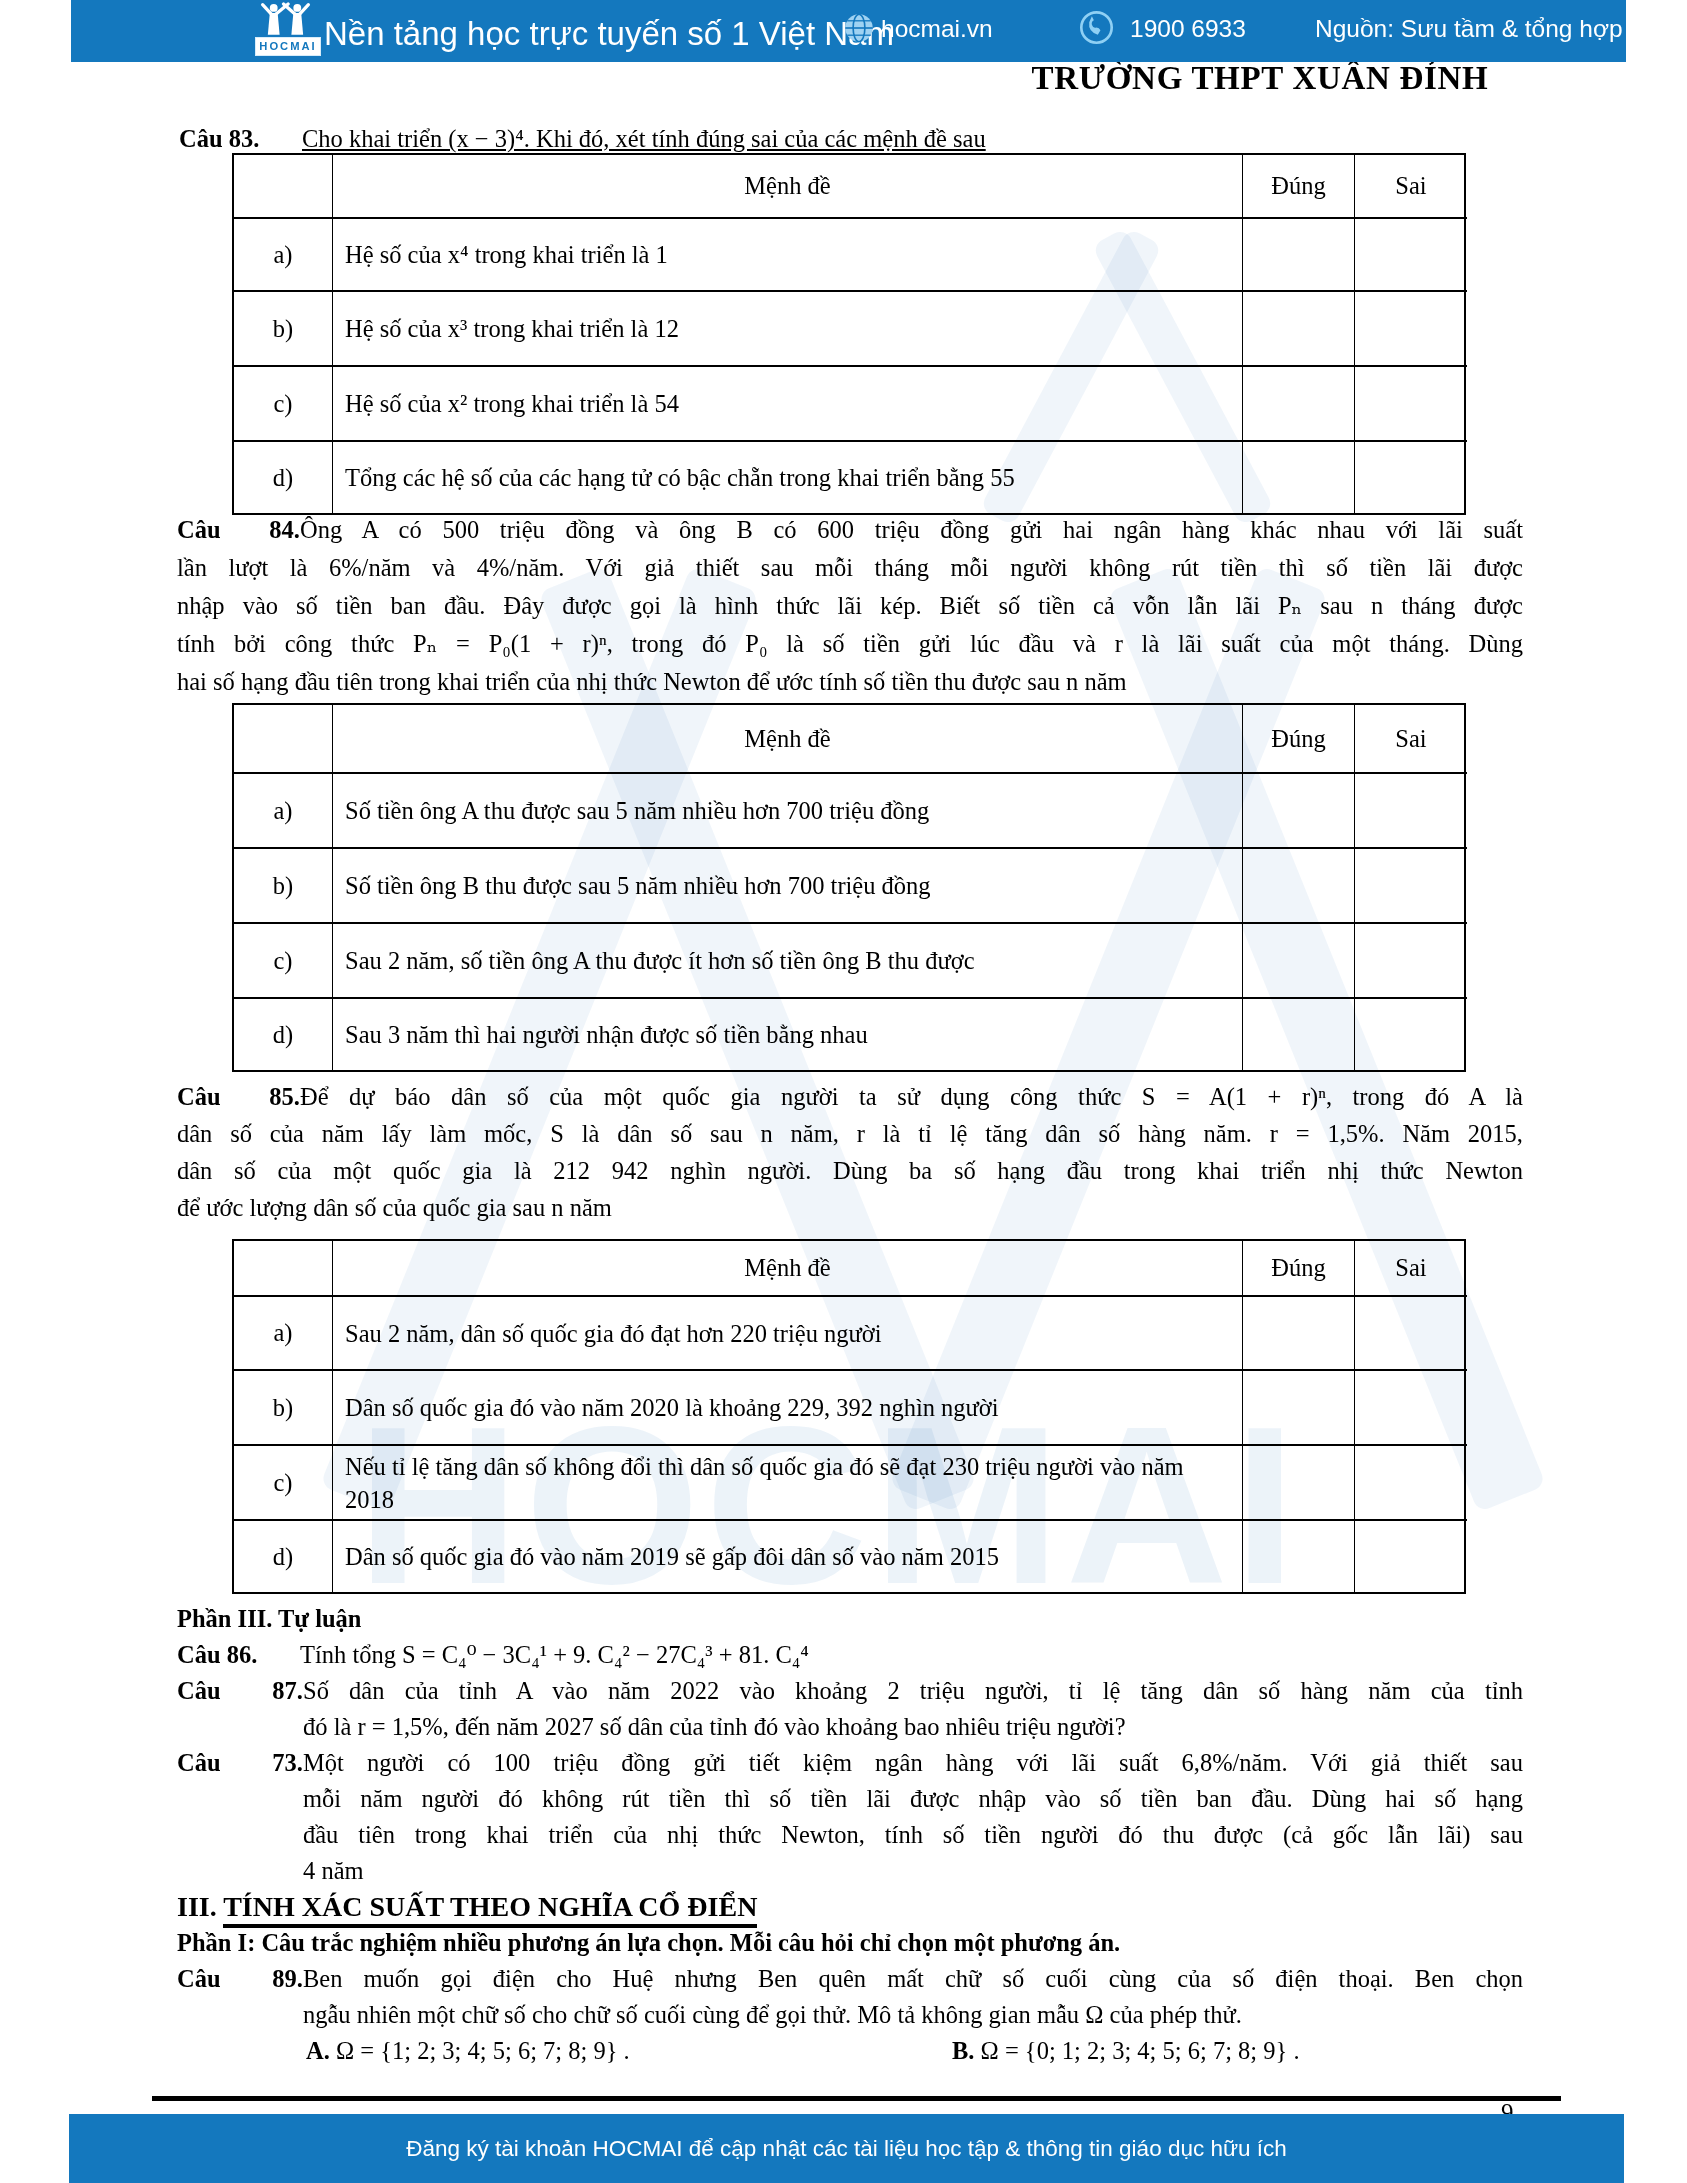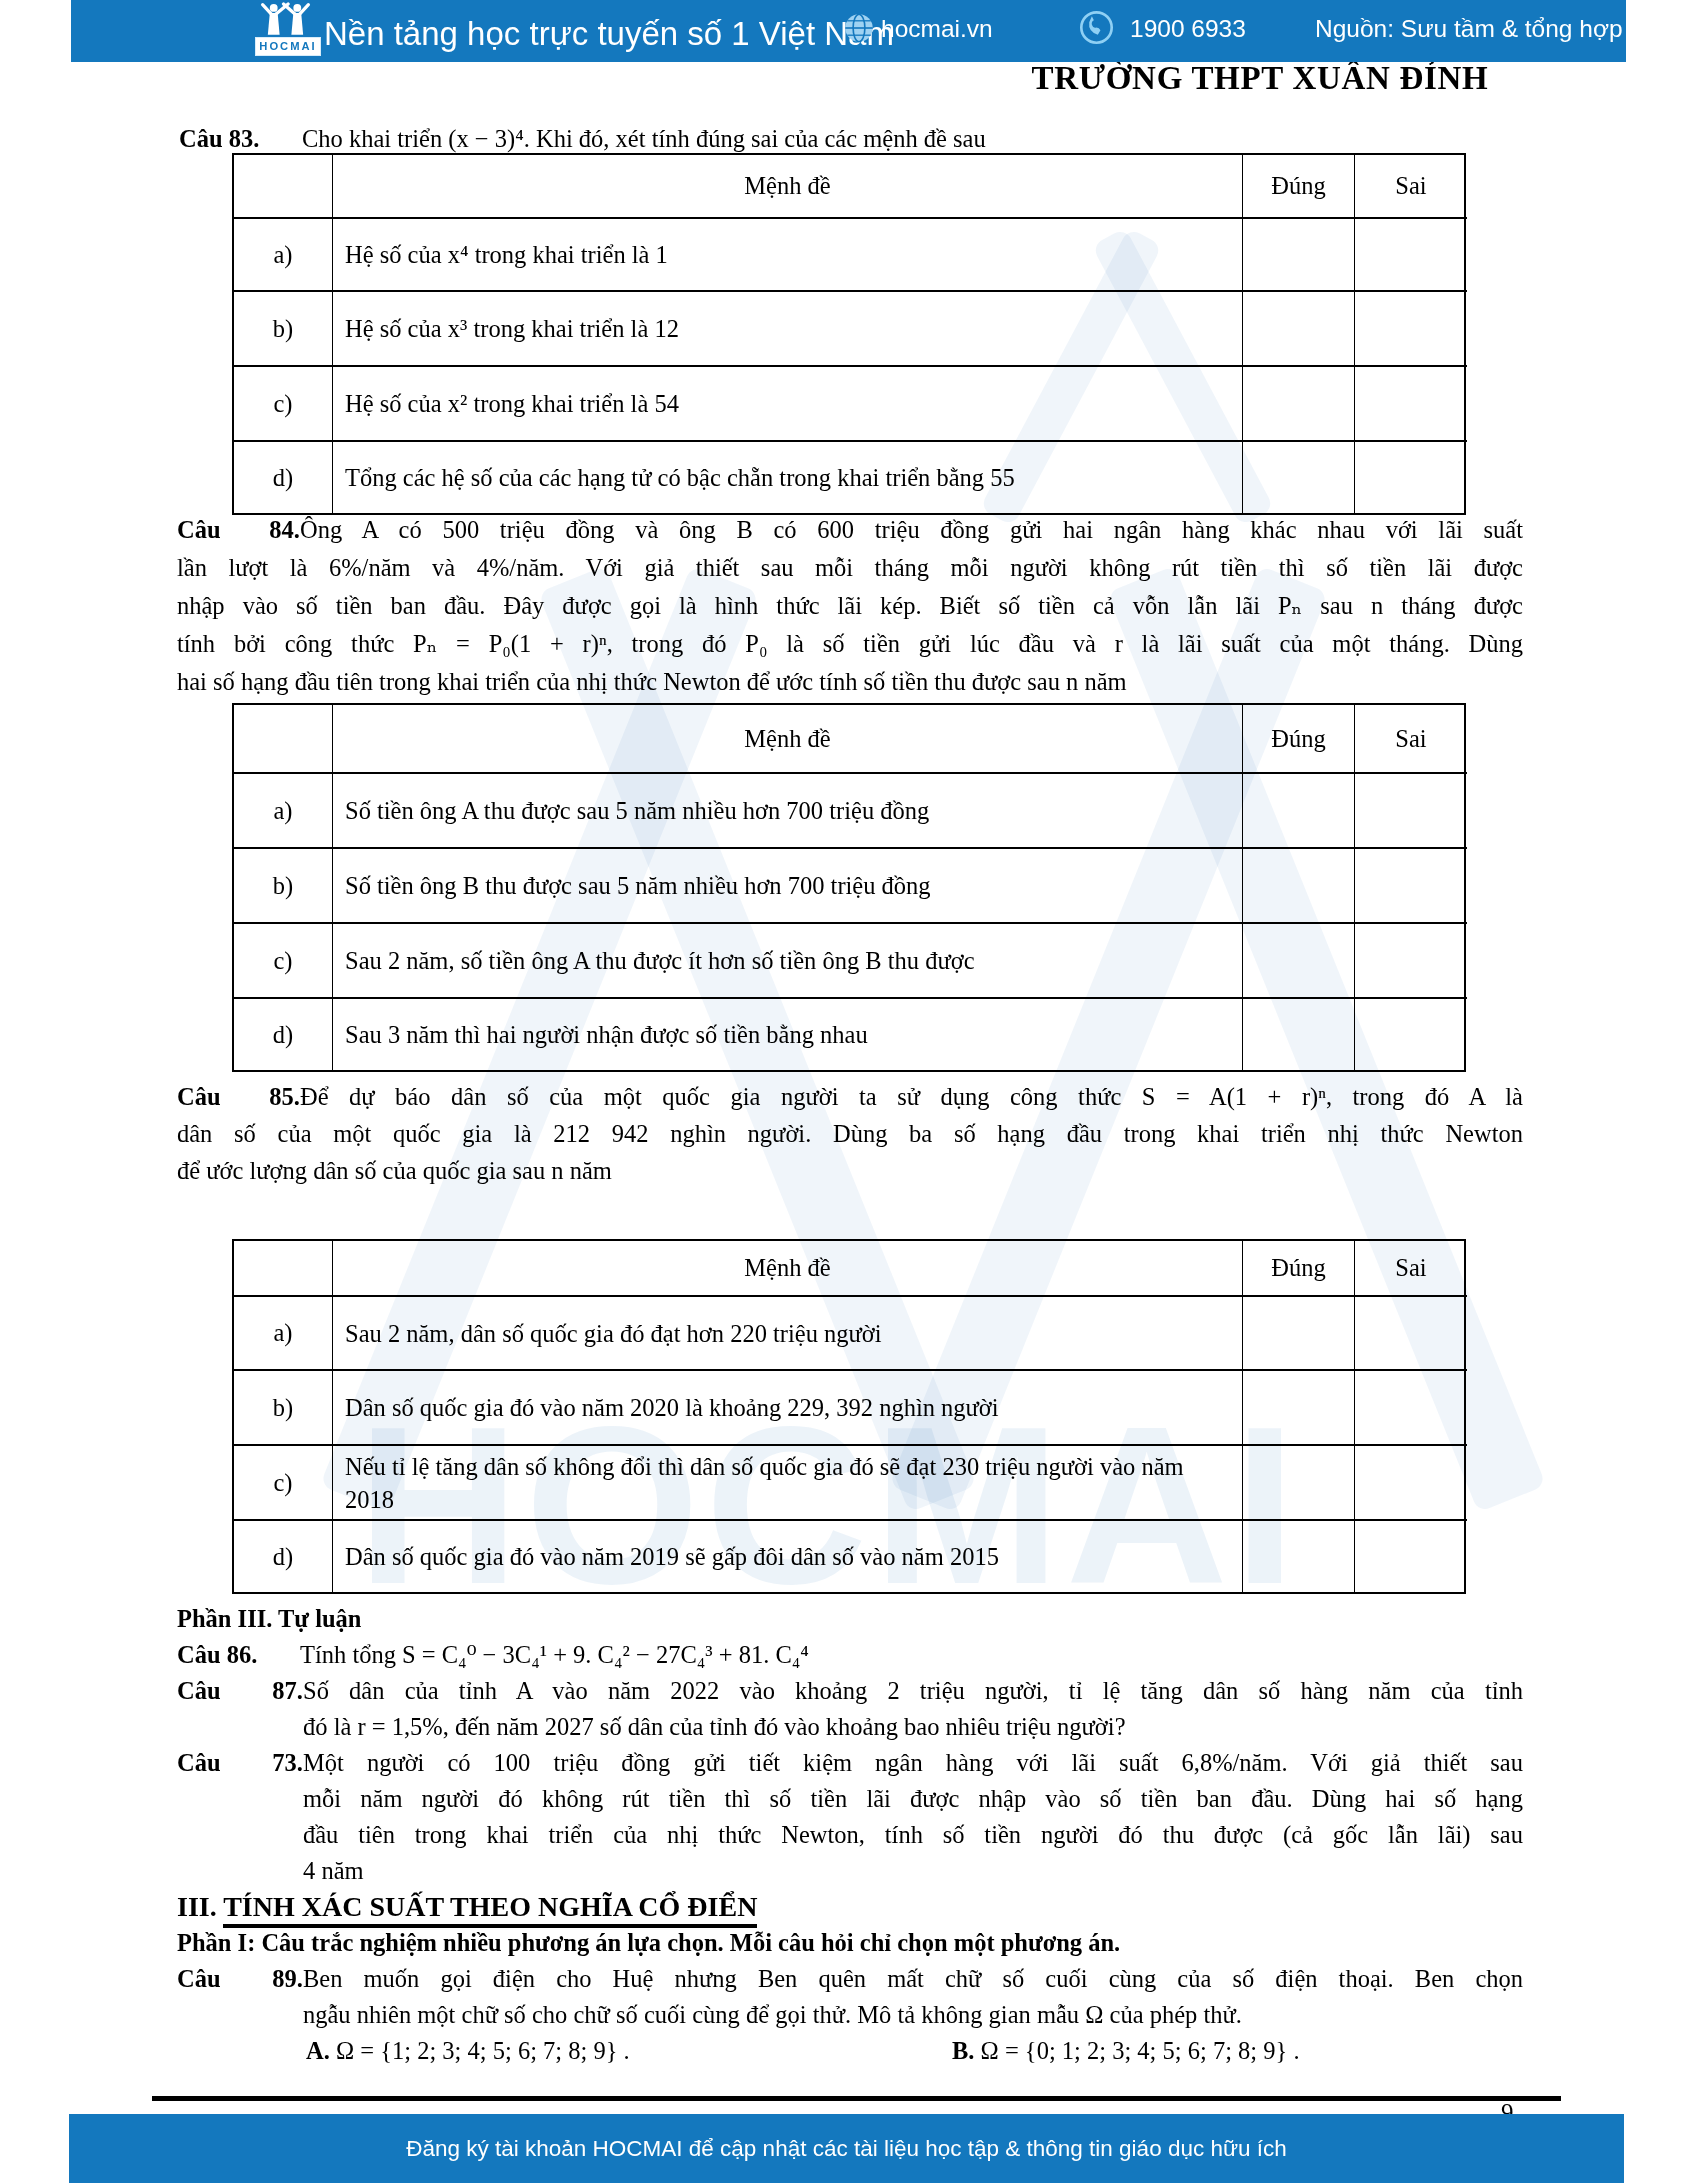--- a/index.html
+++ b/index.html
@@ -21,21 +21,21 @@
   .globe{position:absolute;left:771px;top:10.6px;}
   .website{position:absolute;left:810px;top:14.6px;font-size:24.5px;}
   .phone-ic{position:absolute;left:1007px;top:9.3px;}
   .phone-num{position:absolute;left:1059px;top:14.6px;font-size:24.5px;}
   .source{position:absolute;left:1244px;top:14.6px;font-size:24.5px;}
 
   .school-title{position:absolute;left:992px;top:60px;width:536px;text-align:center;z-index:1;
                 font-weight:bold;font-size:33px;letter-spacing:0.7px;}
 
   
-  .qline{position:absolute;z-index:1;}
+  .qline{position:absolute;z-index:1;text-decoration:underline;}
   .qlabel{font-weight:bold;display:inline-block;width:123px;}
   .qlabel-wide{font-weight:bold;display:inline-block;width:126px;}
   .para{position:absolute;z-index:1;width:1346px;left:177px;}
   .pline{height:38px;line-height:38px;white-space:normal;}
   .pline55{height:36px;line-height:36px;}
   .pline56{height:37px;line-height:37px;}
   .just{text-align:justify;text-align-last:justify;}
   .indent{padding-left:126px;}
   .bold{font-weight:bold;}
 
@@ -171,20 +171,21 @@
     <div class="cell lastcol"></div>
 
     <div class="cell keycol lastrow">d)</div>
     <div class="cell stmt lastrow">Sau 3 năm thì hai người nhận được số tiền bằng nhau</div>
     <div class="cell lastrow"></div>
     <div class="cell lastcol lastrow"></div>
   </div>
 
   <div class="para" style="top:1078px;">
     <div class="pline56 just"><span class="qlabel">Câu 85.</span><span>Để dự báo dân số của một quốc gia người ta sử dụng công thức S = A(1 + r)ⁿ, trong đó A là</span></div>
+    <div class="pline56 just">dân số của năm lấy làm mốc, S là dân số sau n năm, r là tỉ lệ tăng dân số hàng năm. r = 1,5%. Năm 2015,</div>
     <div class="pline56 just">dân số của một quốc gia là 212 942 nghìn người. Dùng ba số hạng đầu trong khai triển nhị thức Newton</div>
     <div class="pline56">để ước lượng dân số của quốc gia sau n năm</div>
   </div>
 
   <div class="ttable" style="top:1239px;grid-template-rows:56px 74px 75px 75px 71px;">
     <div class="cell keycol"></div>
     <div class="cell hcenter">Mệnh đề</div>
     <div class="cell hcenter">Đúng</div>
     <div class="cell hcenter lastcol">Sai</div>
 

